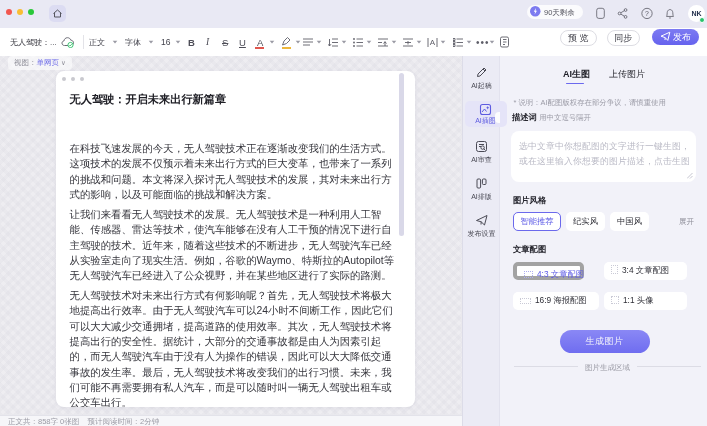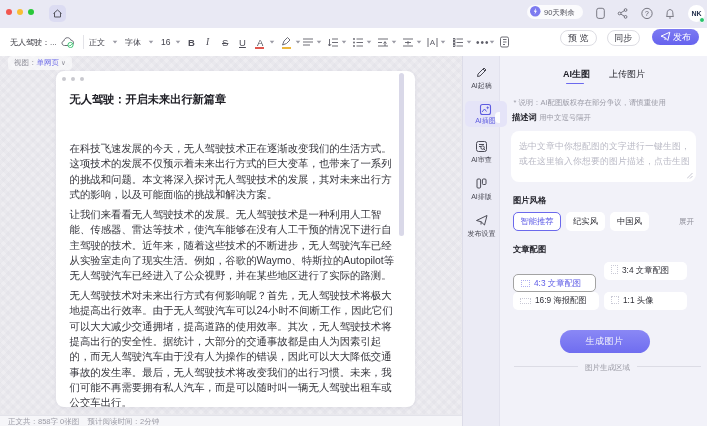--- a/index.html
+++ b/index.html
@@ -290,21 +290,21 @@
     <svg style="position:absolute; right:3px; bottom:3px;" width="6" height="6">
         <path d="M5.5 0 L0 5.5 M5.5 3 L3 5.5" stroke="#c5c5d0" stroke-width="1"></path>
       </svg>
   </div>
   <div class="abs lbl" style="left:5px; top:139px;">图片风格</div>
   <div class="chip" style="left:5px; width:48px; border:1px solid #6b69ec; color:#5d5be6; line-height:17px;">智能推荐</div>
   <div class="chip" style="left:58px; width:39px;">纪实风</div>
   <div class="chip" style="left:102px; width:39px;">中国风</div>
   <div class="abs" style="left:171px; top:161px; font-size:7.5px; color:#8e8e99;">展开</div>
   <div class="abs lbl" style="left:5px; top:188px;">文章配图</div>
-  <div class="tile" style="left:5px; top:205.5px; width:83px; border:1px solid #a3a3a3; color:#5d5be6;margin-top:12px;"><span class="dash" style="width:9px;height:7px;border-color:#aeadf0;border-style:dotted;"></span>4:3 文章配图</div>
+  <div class="tile" style="left:5px; top:205.5px; width:71px; border:4px solid #a3a3a3; color:#5d5be6;"><span class="dash" style="width:9px;height:7px;border-color:#aeadf0;border-style:dotted;"></span>4:3 文章配图</div>
   <div class="tile" style="left:96px; top:205.5px; width:83px;"><span class="dash" style="width:7px;height:9px;"></span>3:4 文章配图</div>
   <div class="tile" style="left:5px; top:235.5px; width:86px;"><span class="dash" style="width:11px;height:6px;"></span>16:9 海报配图</div>
   <div class="tile" style="left:96px; top:235.5px; width:83px;"><span class="dash" style="width:8px;height:8px;"></span>1:1 头像</div>
   <div id="genbtn">生成图片</div>
   <div id="genarea">
     <span style="display:inline-block;width:64px;height:1px;background:#dcdce5;vertical-align:3px;margin-right:7px;"></span>图片生成区域<span style="display:inline-block;width:64px;height:1px;background:#dcdce5;vertical-align:3px;margin-left:7px;"></span>
   </div>
 </div>
 
 </body></html>

